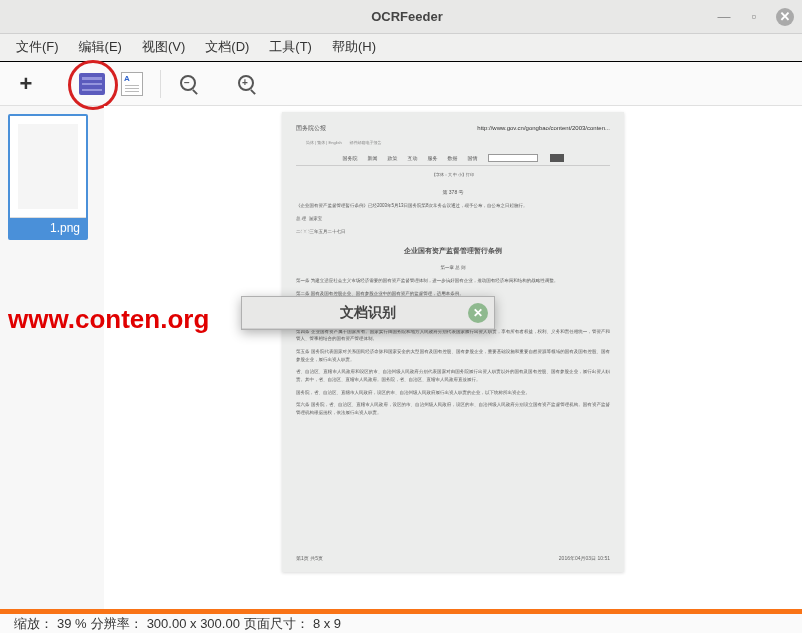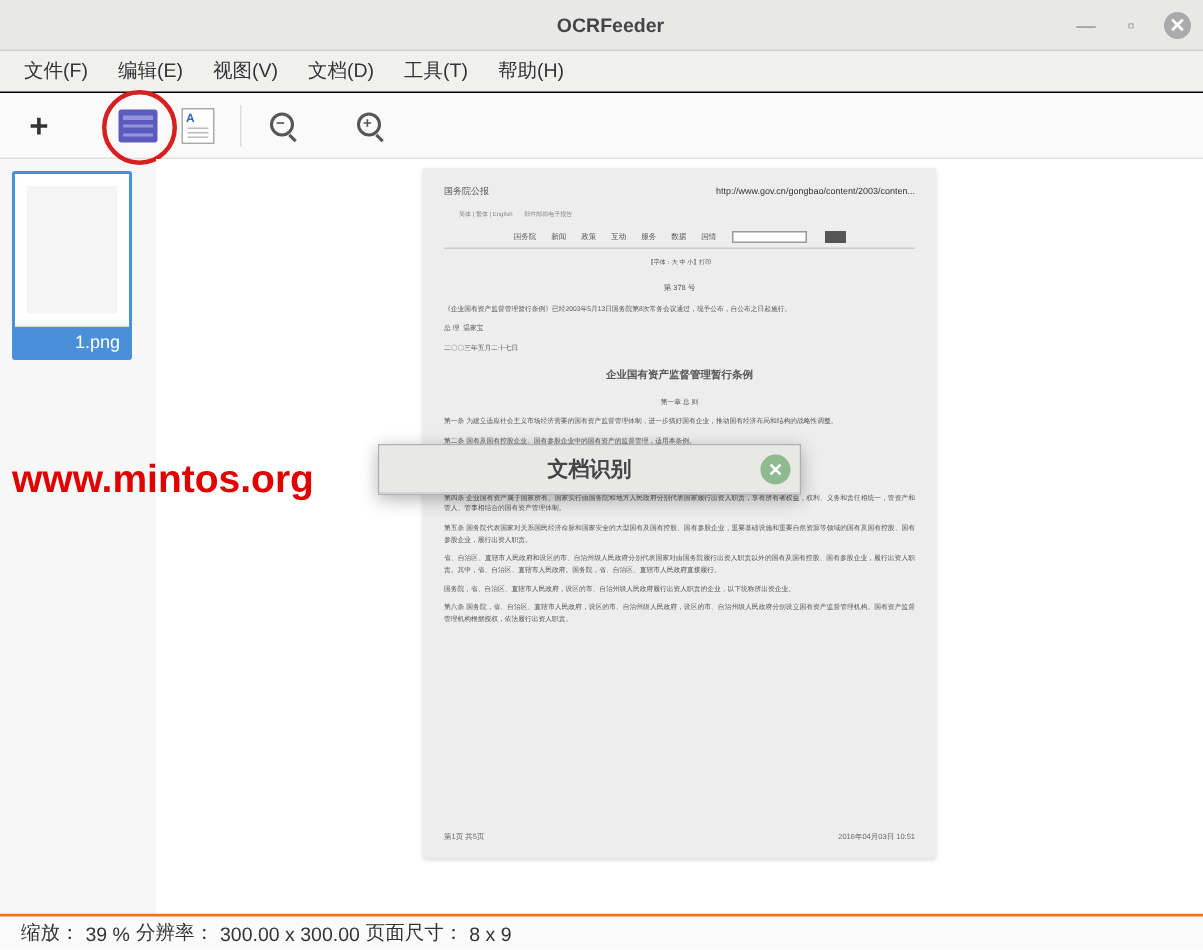--- a/index.html
+++ b/index.html
@@ -38,32 +38,32 @@
   .doc-subnav { text-align: center; font-size: 4px; margin-bottom: 10px; }
   .doc-title { text-align: center; font-size: 8px; font-weight: bold; margin: 8px 0; color: #333; }
   .doc-number { font-size: 5px; margin: 6px 0; text-align: center; }
   .doc-para { font-size: 4.5px; margin: 5px 0; text-align: justify; color: #555; line-height: 1.7; }
   .doc-section { margin-top: 10px; }
   .doc-section-title { text-align: center; font-size: 7px; font-weight: bold; margin: 8px 0; }
   .doc-footer { position: absolute; bottom: 10px; left: 14px; right: 14px; display: flex; justify-content: space-between; font-size: 5px; color: #666; }
   
   .watermark { position: absolute; left: 8px; top: 304px; color: #e00000; font-size: 26px; font-weight: bold; font-family: Arial, sans-serif; z-index: 5; }
   
-  .dialog { position: absolute; left: 252px; top: 296px; width: 282px; background: #f0f0ef; border: 1px solid #b0b0b0; box-shadow: 0 3px 12px rgba(0,0,0,0.3); z-index: 10; }
+  .dialog { position: absolute; left: 241px; top: 296px; width: 254px; background: #f0f0ef; border: 1px solid #b0b0b0; box-shadow: 0 3px 12px rgba(0,0,0,0.3); z-index: 10; }
   .dialog-titlebar { height: 32px; background: #e8e8e7; display: flex; align-items: center; justify-content: center; position: relative; border-bottom: 1px solid #d0d0d0; }
   .dialog-title { font-weight: bold; color: #444; font-size: 14px; }
   .dialog-close { position: absolute; right: 6px; width: 20px; height: 20px; background: #8fb98f; border-radius: 50%; display: flex; align-items: center; justify-content: center; color: #fff; font-weight: bold; cursor: pointer; font-size: 12px; }
   .dialog-body { padding: 12px; }
   .dialog-msg { text-align: center; margin-bottom: 10px; color: #333; }
   .dialog-bottom { display: flex; align-items: center; gap: 8px; }
   .progress { flex: 1; height: 6px; background: #d9d9d9; border-radius: 3px; position: relative; overflow: hidden; }
   .progress-chunk { position: absolute; left: 50%; width: 28%; height: 100%; background: #8fb84f; border-radius: 3px; }
   .dialog-cancel { padding: 6px 12px; background: #f7f7f6; border: 1px solid #c8c8c7; border-radius: 3px; cursor: pointer; color: #333; }
   
-  .statusbar { height: 24px; background: #fafafa; border-top: 2px solid #f97316; display: flex; align-items: center; padding: 0 14px; font-size: 13px; color: #333; gap: 4px; }
+  .statusbar { height: 24px; background: #fafafa; border-top: 5px solid #f97316; display: flex; align-items: center; padding: 0 14px; font-size: 13px; color: #333; gap: 4px; }
   
   
   .icon-plus::before { content: "+"; font-size: 22px; font-weight: bold; color: #333; }
   .icon-detect { width: 26px; height: 22px; background: #5b5bbd; border-radius: 2px; position: relative; }
   .icon-detect::before, .icon-detect::after { content: ""; position: absolute; background: #9595dd; left: 3px; right: 3px; height: 3px; }
   .icon-detect::before { top: 4px; }
   .icon-detect::after { top: 10px; box-shadow: 0 6px 0 #9595dd; height: 2px; }
   .icon-text { width: 22px; height: 24px; background: #fff; border: 1px solid #aaa; position: relative; }
   .icon-text::before { content: "A"; position: absolute; top: 1px; left: 2px; font-size: 8px; color: #36c; font-weight: bold; }
   .icon-text::after { content: ""; position: absolute; top: 12px; left: 3px; right: 3px; height: 1px; background: #bbb; box-shadow: 0 3px 0 #bbb, 0 6px 0 #bbb; }
@@ -169,21 +169,21 @@
         <div class="doc-para">第六条 国务院，省、自治区、直辖市人民政府，设区的市、自治州级人民政府，设区的市、自治州级人民政府分别设立国有资产监督管理机构。国有资产监督管理机构根据授权，依法履行出资人职责。</div>
       </div>
       <div class="doc-footer">
         <span>第1页 共5页</span>
         <span>2016年04月03日 10:51</span>
       </div>
     </div>
   </div>
 </div>
 
-<div class="watermark">www.mintos.org</div>
+<div class="watermark">www.conten.org</div>
 
 <div class="dialog">
   <div class="dialog-titlebar">
     <span class="dialog-title">文档识别</span>
     <div class="dialog-close">✕</div>
   </div>
 </div>
 
 <div class="statusbar">
   <span>缩放：</span>

